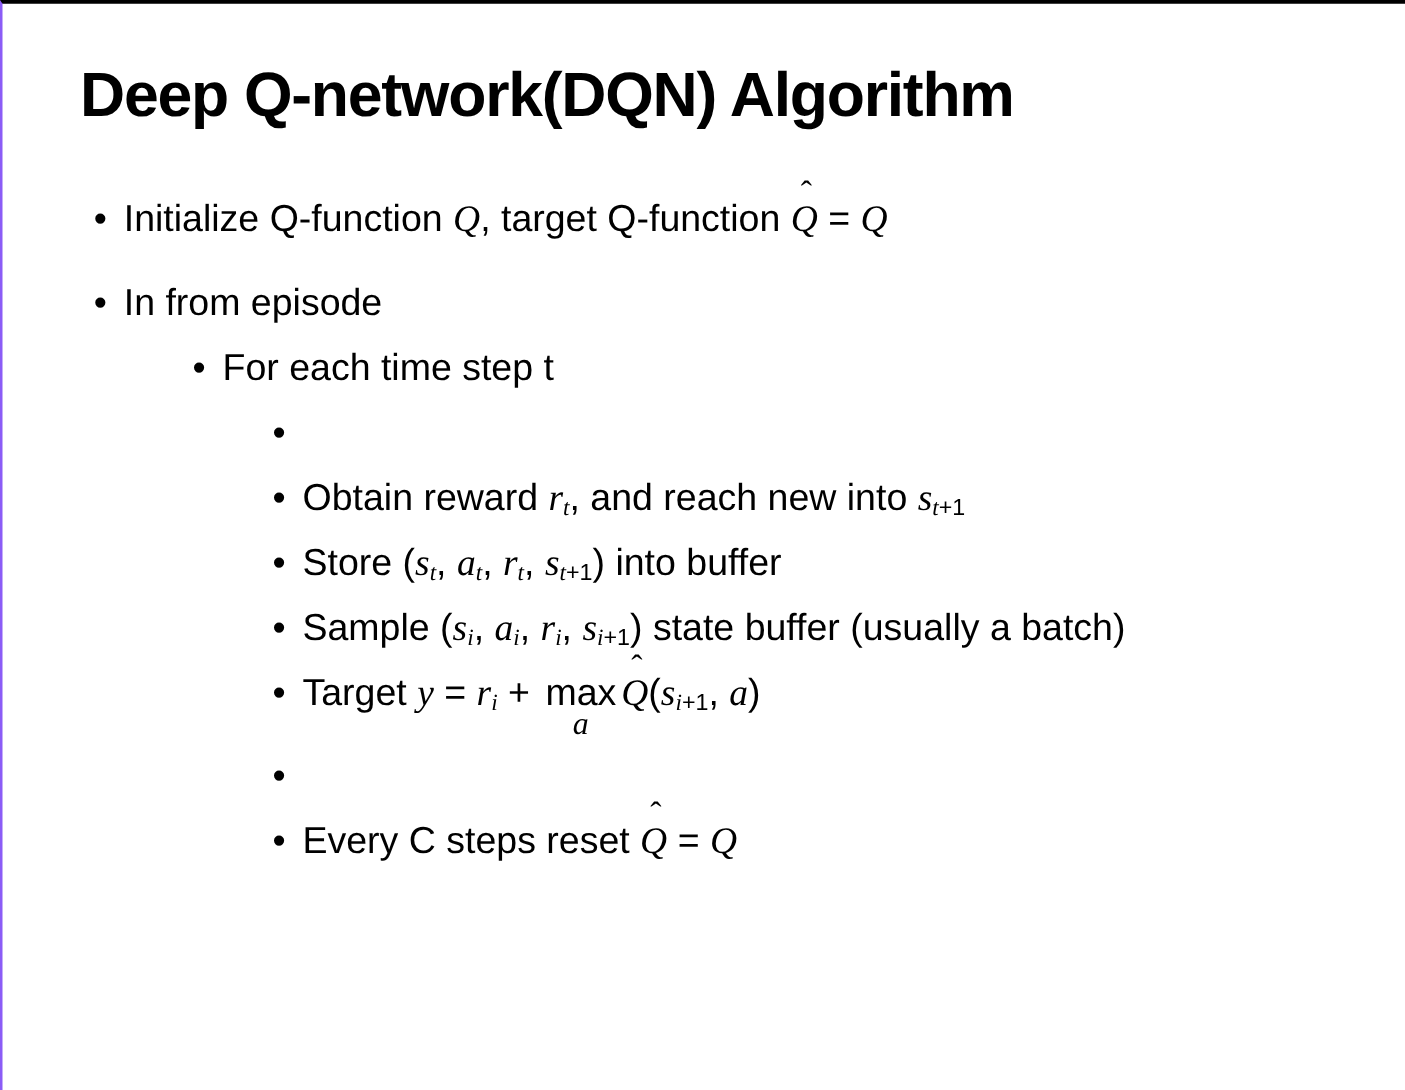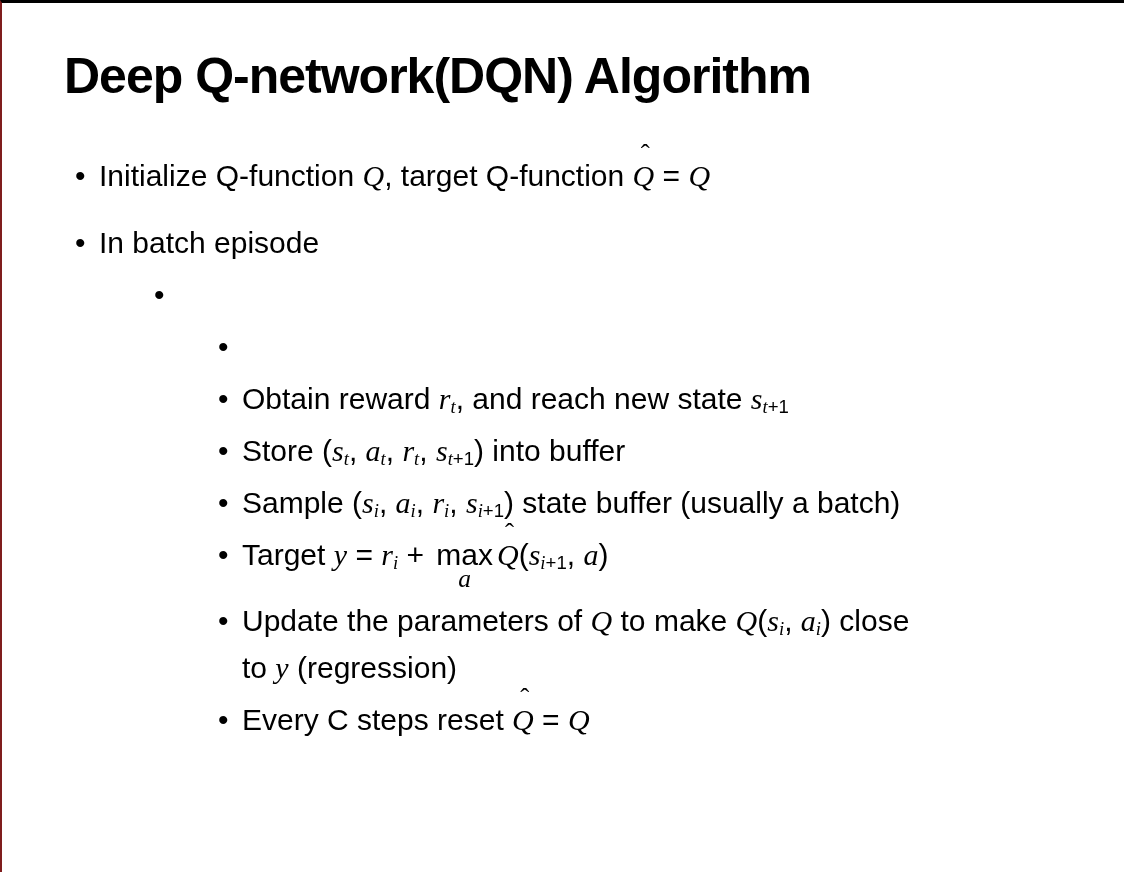--- a/index.html
+++ b/index.html
@@ -3,21 +3,21 @@
 <meta charset="utf-8">
 <style>
   html, body { margin: 0; padding: 0; background: #fff; }
   .slide {
     position: relative;
     width: 1124px;
     height: 872px;
     box-sizing: border-box;
     background: #ffffff;
     border-top: 3px solid #000;
-    border-left: 2px solid #7f1d1d;
+    border-left: 2px solid #8b5cf6;
     overflow: hidden;
     font-family: "Liberation Sans", sans-serif;
     color: #000;
   }
   .title {
     margin: 45px 0 0 0;
     padding-left: 62px;
     font-size: 50px;
     line-height: 1.12;
     font-weight: 700;
@@ -85,46 +85,46 @@
 
 <div class="slide">
   <h1 class="title">Deep Q-network(DQN) Algorithm</h1>
   <div class="bullets">
       <div class="bullet lvl1 first-gap">
         <span class="marker">•</span>
         <div class="txt"><span>Initialize Q-function </span><span class="math">Q</span><span>, target Q-function </span><span class="hatwrap math">Q<span class="hat">ˆ</span></span><span> = </span><span class="math">Q</span></div>
       </div>
       <div class="bullet lvl1">
         <span class="marker">•</span>
-        <div class="txt"><span>In batch episode</span></div>
+        <div class="txt"><span>In from episode</span></div>
       </div>
       <div class="bullet lvl2">
         <span class="marker">•</span>
+        <div class="txt"><span>For each time step t</span></div>
       </div>
       <div class="bullet lvl3">
         <span class="marker">•</span>
       </div>
       <div class="bullet lvl3">
         <span class="marker">•</span>
-        <div class="txt"><span>Obtain reward </span><span class="math">r</span><sub class="math">t</sub><span>, and reach new state </span><span class="math">s</span><sub class="math">t</sub><sub>+1</sub></div>
+        <div class="txt"><span>Obtain reward </span><span class="math">r</span><sub class="math">t</sub><span>, and reach new into </span><span class="math">s</span><sub class="math">t</sub><sub>+1</sub></div>
       </div>
       <div class="bullet lvl3">
         <span class="marker">•</span>
         <div class="txt"><span>Store (</span><span class="math">s</span><sub class="math">t</sub><span>, </span><span class="math">a</span><sub class="math">t</sub><span>, </span><span class="math">r</span><sub class="math">t</sub><span>, </span><span class="math">s</span><sub class="math">t</sub><sub>+1</sub><span>) into buffer</span></div>
       </div>
       <div class="bullet lvl3">
         <span class="marker">•</span>
         <div class="txt"><span>Sample (</span><span class="math">s</span><sub class="math">i</sub><span>, </span><span class="math">a</span><sub class="math">i</sub><span>, </span><span class="math">r</span><sub class="math">i</sub><span>, </span><span class="math">s</span><sub class="math">i</sub><sub>+1</sub><span>) state buffer (usually a batch)</span></div>
       </div>
       <div class="bullet lvl3 has-stack">
         <span class="marker">•</span>
         <div class="txt"><span>Target </span><span class="math">y</span><span> = </span><span class="math">r</span><sub class="math">i</sub><span> + </span><span class="stack"><span class="stk-top">max</span><span class="stk-bot math">a</span></span><span class="hatwrap math">Q<span class="hat">ˆ</span></span><span>(</span><span class="math">s</span><sub class="math">i</sub><sub>+1</sub><span>, </span><span class="math">a</span><span>)</span></div>
       </div>
       <div class="bullet lvl3">
         <span class="marker">•</span>
-        <div class="txt"><span>Update the parameters of </span><span class="math">Q</span><span> to make </span><span class="math">Q</span><span>(</span><span class="math">s</span><sub class="math">i</sub><span>, </span><span class="math">a</span><sub class="math">i</sub><span>) close</span><br><span>to </span><span class="math">y</span><span> (regression)</span></div>
       </div>
       <div class="bullet lvl3">
         <span class="marker">•</span>
         <div class="txt"><span>Every C steps reset </span><span class="hatwrap math">Q<span class="hat">ˆ</span></span><span> = </span><span class="math">Q</span></div>
       </div>
     </div>
 </div>
 
 </body></html>

